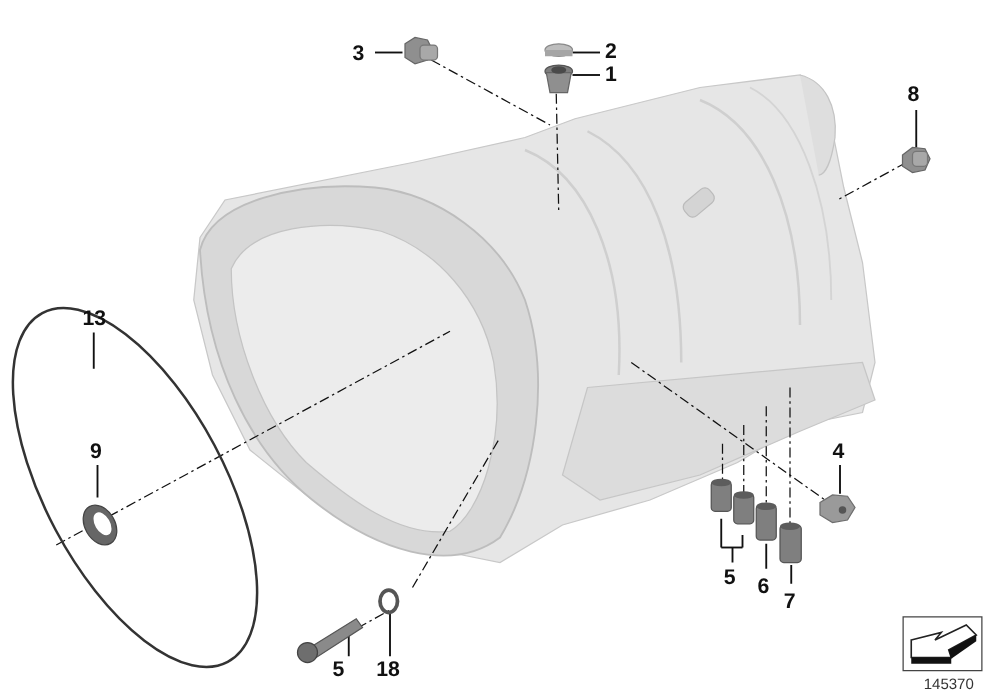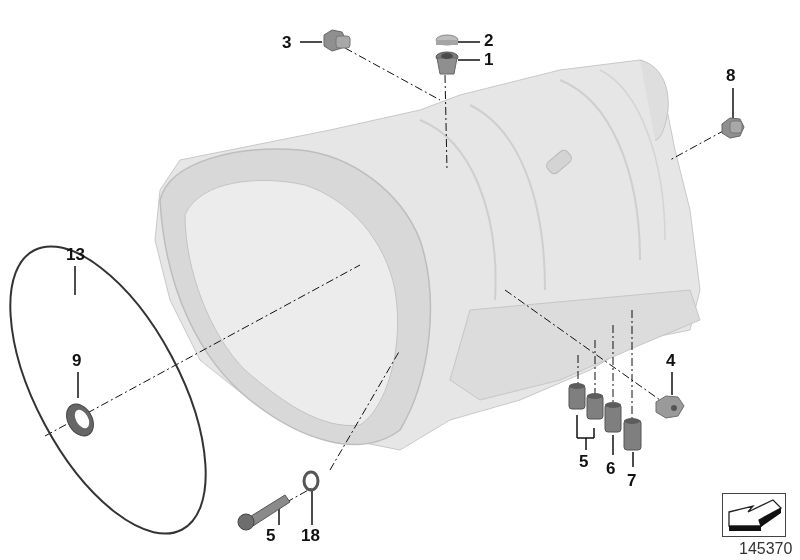--- a/index.html
+++ b/index.html
@@ -1,19 +1,19 @@
 <!DOCTYPE html>
 <html><head>
 <meta charset="utf-8">
 <style>
   html, body { margin:0; padding:0; background:#ffffff; }
   body { width:800px; height:560px; position:relative; overflow:hidden; font-family:"Liberation Sans", sans-serif; }
   #diagram { position:absolute; left:0; top:0; width:800px; height:560px; }
   .callout { position:absolute; font-family:"Liberation Sans", sans-serif; font-weight:bold; font-size:17px; color:#111; line-height:1; }
-  .ref-num { position:absolute; left:739px; top:540px; font-size:16px; color:#333; font-family:"Liberation Sans", sans-serif; }
+  .ref-num { position:absolute; left:739px; top:540px; font-size:12px; color:#333; font-family:"Liberation Sans", sans-serif; }
   .nav-box { position:absolute; left:722px; top:493px; width:62px; height:42px; border:1px solid #444; background:#fff; cursor:pointer; }
 </style>
 </head>
 <body>
 
 <svg id="diagram" viewBox="0 0 800 560" xmlns="http://www.w3.org/2000/svg">
 
   <g>
 
     <path d="M160 190 L180 160 L330 130 L420 110 L460 95 L560 70 L640 60 L660 75 L675 150 L690 210 L700 290 L690 330 L640 340 L590 370 L520 400 L450 420 L400 450 L350 440 L330 440 L300 420 L250 400 L200 360 L170 300 L155 240 Z" fill="#e6e6e6" stroke="#c8c8c8" stroke-width="1"></path>

